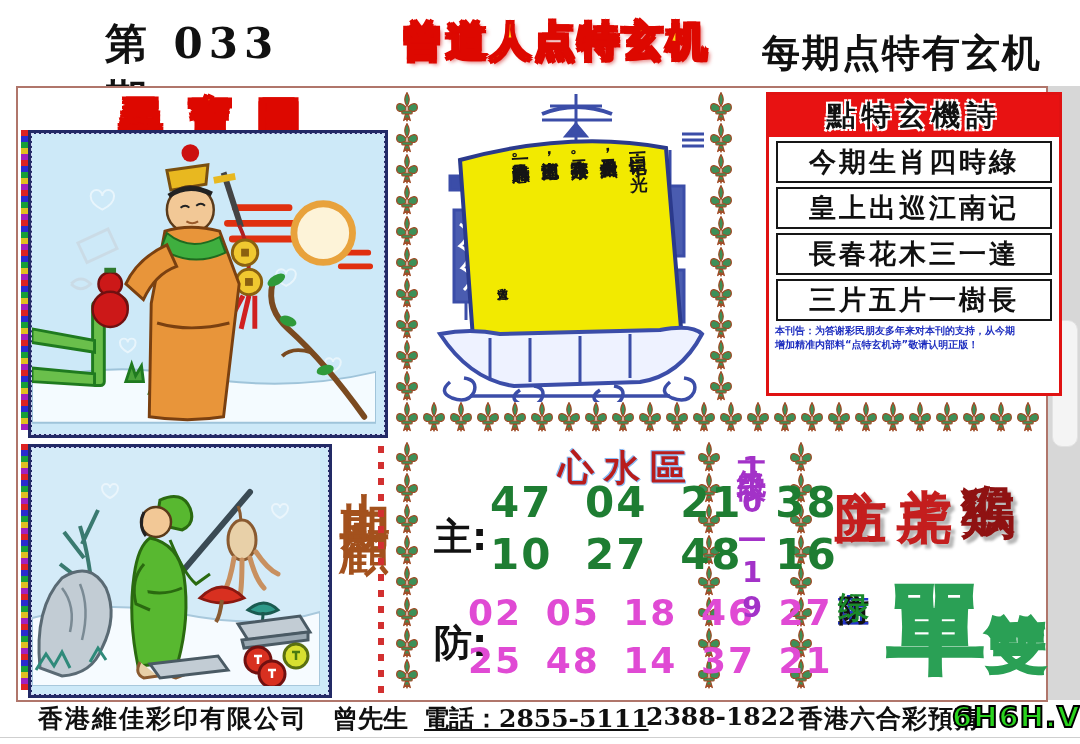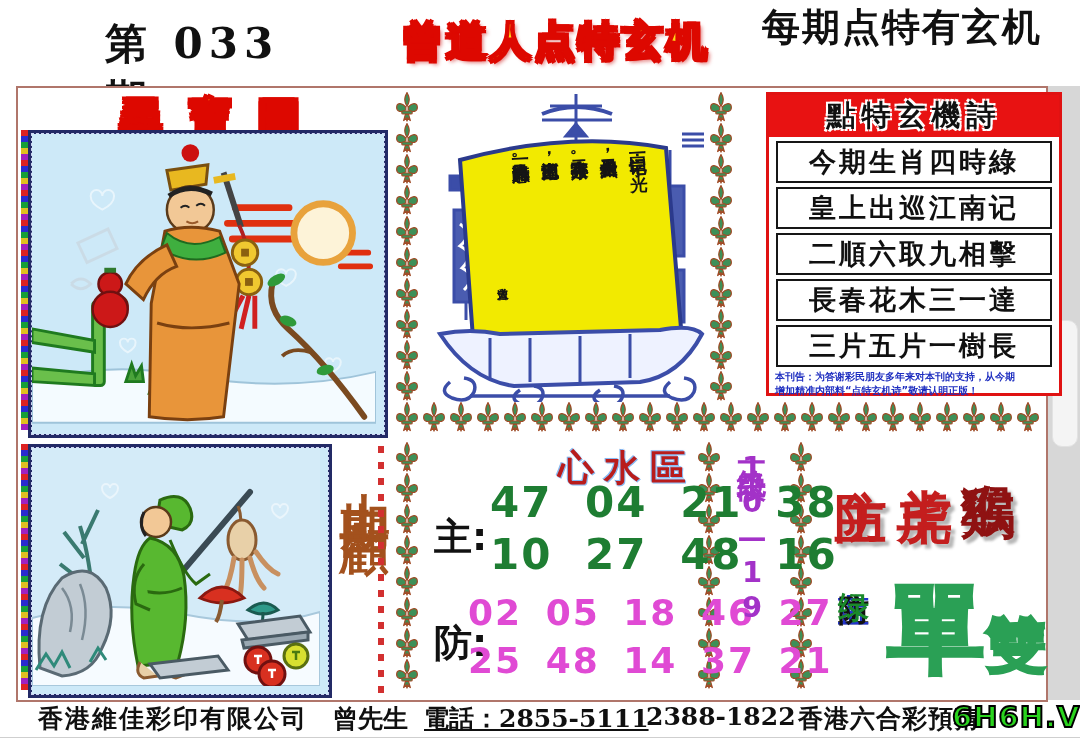--- a/index.html
+++ b/index.html
@@ -7,21 +7,21 @@
     width:1080px;height:744px;position:relative;background:#ffffff;overflow:hidden;
     font-family:"DejaVu Sans","Liberation Sans",sans-serif;
   }
   .abs{position:absolute;}
   
   .issue{left:105px;top:16px;width:220px;font-size:42px;font-weight:700;color:#111;
     font-family:"DejaVu Serif","Liberation Serif",serif;letter-spacing:6px;}
   .brand{left:402px;top:14px;width:340px;font-size:41px;font-weight:800;letter-spacing:3px;
     color:#ffd614;-webkit-text-stroke:2px #dd0800;
     text-shadow:2px 2px 0 #dd0800,-2px -2px 0 #dd0800,2px -2px 0 #dd0800,-2px 2px 0 #dd0800,3px 3px 4px rgba(200,0,0,.65);}
-  .slogan{left:762px;top:2px;width:290px;font-size:38px;font-weight:700;color:#101010;
+  .slogan{left:762px;top:28px;width:290px;font-size:38px;font-weight:700;color:#101010;
     font-family:"DejaVu Serif","Liberation Serif",serif;letter-spacing:2px;}
   
   .frame{left:16px;top:86px;width:1028px;height:612px;border:2px solid #b0766b;background:#fff;}
   .gutter{left:1048px;top:86px;width:32px;height:614px;background:#d7d7d7;}
   .thumb{left:1052px;top:320px;width:24px;height:125px;background:#f4f4f4;border-radius:10px;border:1px solid #e2e2e2;}
   .bottom-hairline{left:0;top:737px;width:1080px;height:1px;background:#cfcfcf;}
   
   .treasure-title{left:34px;top:90px;width:352px;text-align:center;font-size:43px;font-weight:800;
     letter-spacing:26px;text-indent:26px;color:#ffd614;-webkit-text-stroke:2px #dd0800;
     text-shadow:2px 2px 0 #dd0800,-2px -2px 0 #dd0800,2px -2px 0 #dd0800,-2px 2px 0 #dd0800;}
@@ -910,21 +910,20 @@
       <rect x="5.5" y="16.5" width="9" height="2.6" rx="1"></rect>
       <path d="M8.6 19.5 L7 25 L9.3 22.5 L10 25.5 L10.7 22.5 L13 25 L11.4 19.5 Z"></path>
     </g>
   </svg>
 </div>
 
 <div class="abs poem-box">
   <div class="poem-title">點特玄機詩</div>
   <div class="poem-line">今期生肖四時綠</div>
   <div class="poem-line">皇上出巡江南记</div>
-  <div class="poem-line">二順六取九相擊</div>
   <div class="poem-line">長春花木三一達</div>
   <div class="poem-line">三片五片一樹長</div>
   <div class="poem-notice">
     <span>本刊告：为答谢彩民朋友多年来对本刊的支持，从今期</span><br>
     <span>增加精准内部料“点特玄机诗”敬请认明正版！</span>
   </div>
 </div>
 
 <div class="abs rainbow" style="left:21px;top:444px;height:246px;"></div>
 <div class="abs pic-frame pic2">

